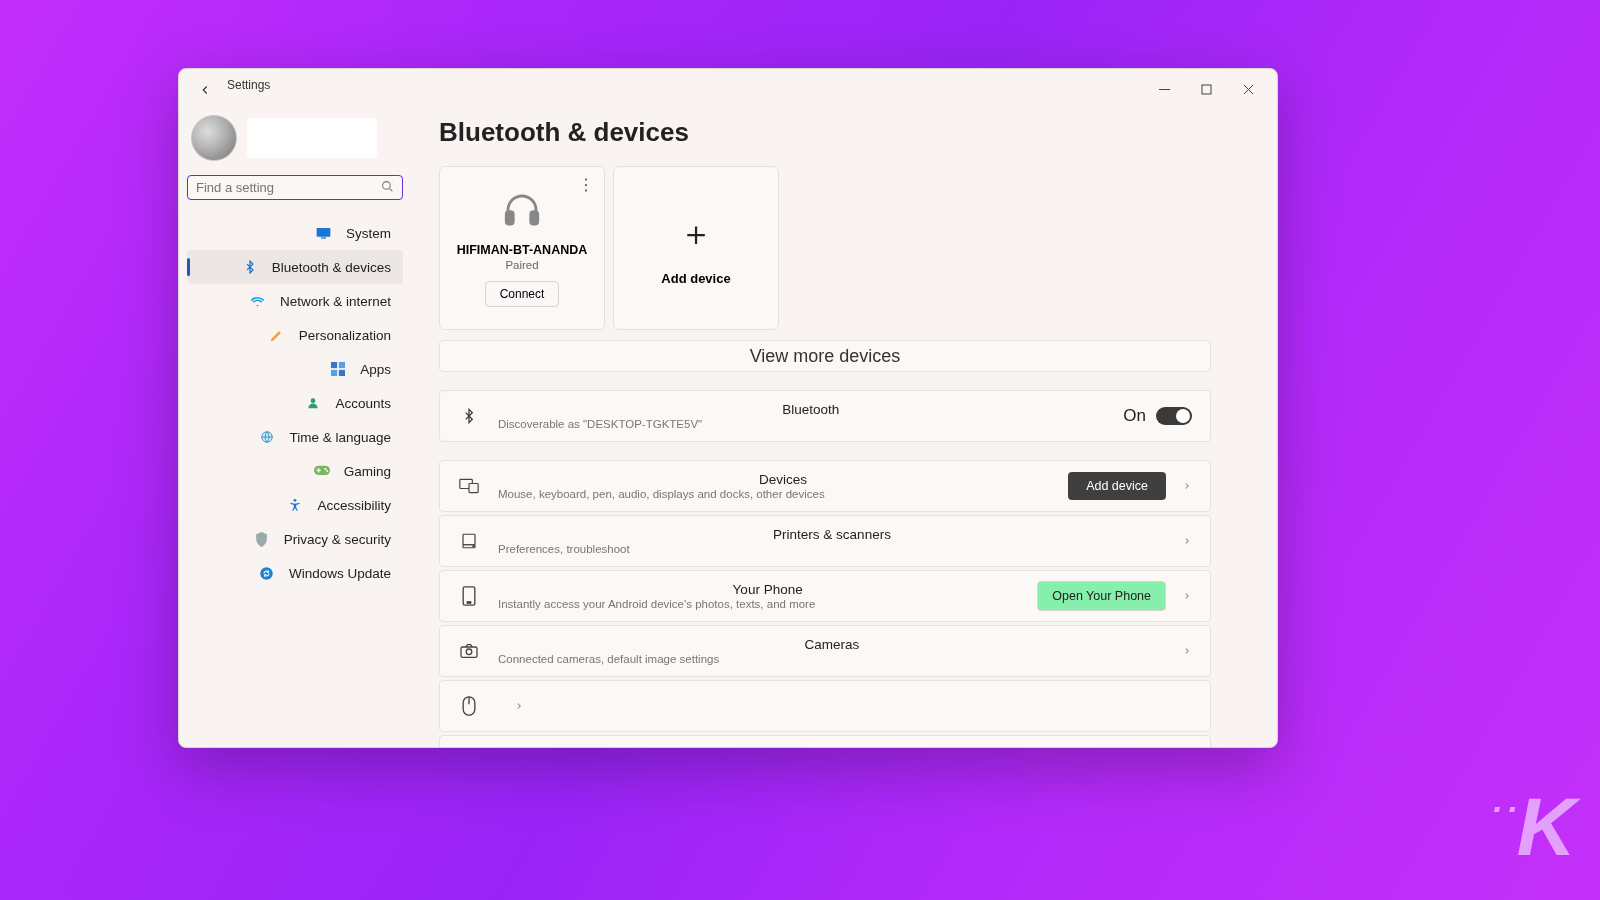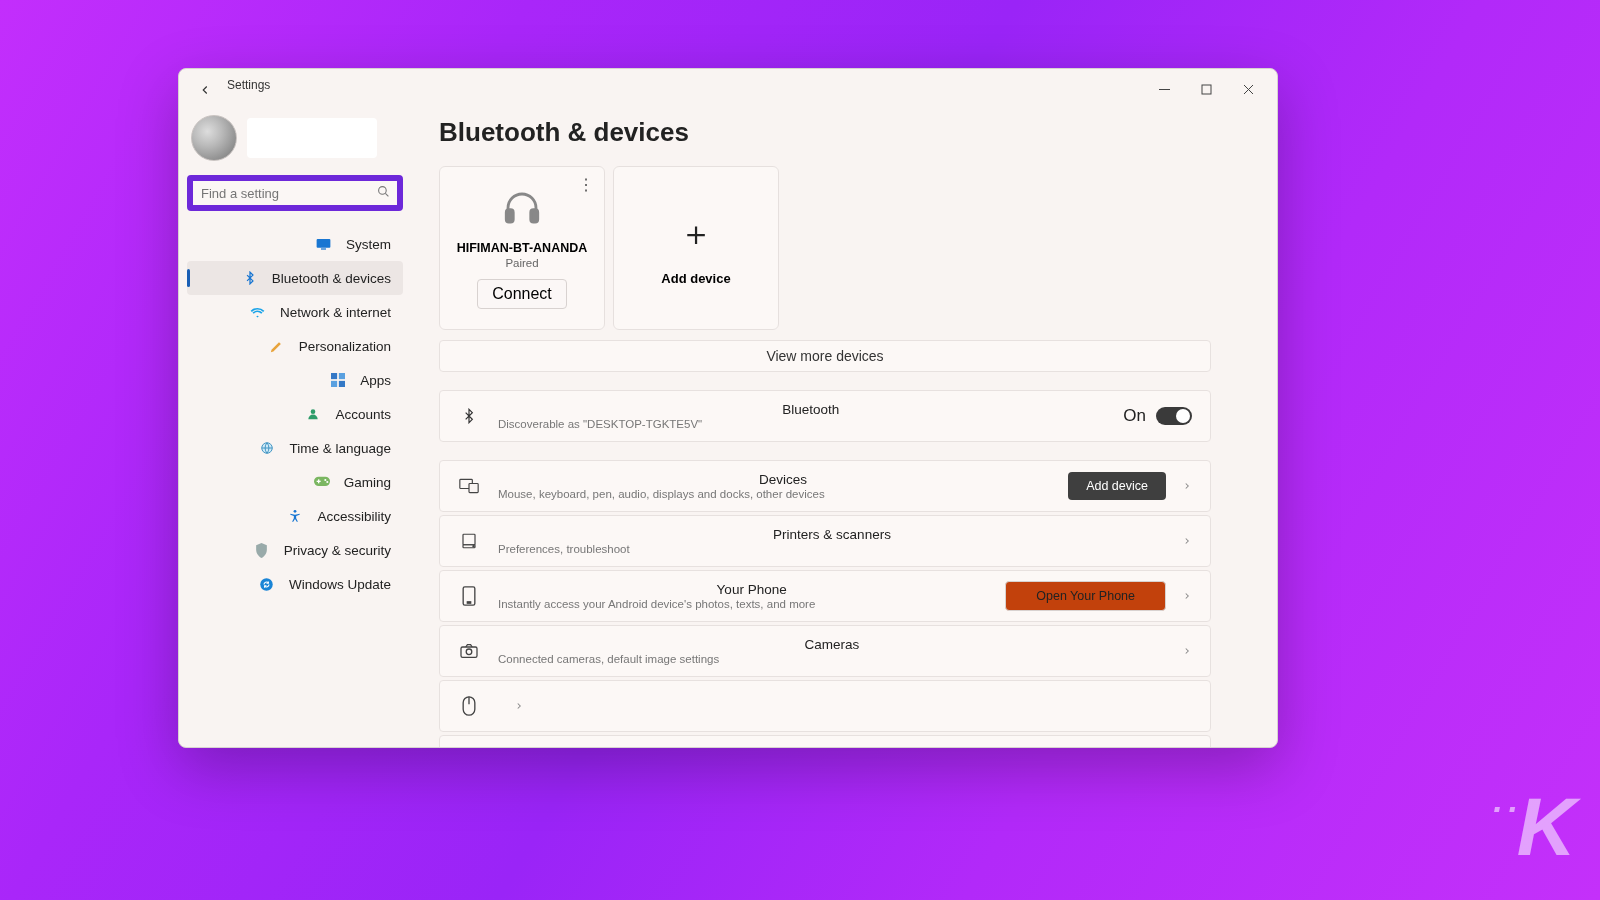--- a/index.html
+++ b/index.html
@@ -34,21 +34,21 @@
   
   .sidebar { width:232px; padding:6px 8px 8px 8px; display:flex; flex-direction:column; gap:6px;}
   .profile { display:flex; align-items:center; gap:10px; padding:0 4px 4px 4px;}
   .avatar {
     width:46px;height:46px;border-radius:50%;
     background: radial-gradient(circle at 35% 35%, #ddd 0%, #bbb 35%, #888 80%);
     border:1px solid #c9c3c1;
   }
   .profile-text{ width:130px;height:40px;background:#fff;border-radius:4px;}
   .search {
-    margin-top:4px; height:36px; border:6px solid #6d28d9; border-radius:4px;
+    margin-top:4px; height:25px; border:1px solid #6d28d9; border-radius:4px;
     background:#fbf7f5; display:flex; align-items:center; padding:0 8px;
   }
   .search input{
     flex:1; border:none; background:transparent; outline:none; font-size:13px; color:#666;
   }
   .search-icon{ color:#777; font-size:13px;}
   .nav { margin-top:10px; display:flex; flex-direction:column;}
   .nav-item{
     height:34px; display:flex; align-items:center; gap:14px; padding:0 12px;
     border-radius:4px; cursor:pointer; font-size:13.5px; color:#222;
@@ -66,29 +66,29 @@
   .page-title{ font-size:26px; font-weight:600; color:#222; margin:8px 0 18px 0;}
   .cards{ display:flex; gap:8px; margin-bottom:10px;}
   .card{
     width:166px; height:164px; background:#fcf8f6; border:1px solid #e6e0de; border-radius:6px;
     display:flex; flex-direction:column; align-items:center; justify-content:center; position:relative;
   }
   .card .more{ position:absolute; top:8px; right:10px; color:#555; cursor:pointer; font-size:16px;}
   .card .dev-name{ font-size:12.5px; font-weight:600; margin-top:8px;}
   .card .dev-status{ font-size:11.5px; color:#666; margin-top:2px;}
   .connect-btn{
-    margin-top:10px; font-size:16px; padding:5px 14px; background:#fbf7f6;
+    margin-top:10px; font-size:12px; padding:5px 14px; background:#fbf7f6;
     border:1px solid #d8d2d0; border-radius:4px; cursor:pointer;
   }
   .add-card .plus{ font-size:34px; color:#222; font-weight:300;}
   .add-card .label{ font-size:13px; font-weight:600; margin-top:14px;}
   .view-more{
     background:#fcf8f6; border:1px solid #e7e1df; border-radius:4px;
     height:32px; display:flex; align-items:center; justify-content:center;
-    font-size:14px; color:#333; cursor:pointer; width:772px;
+    font-size:18px; color:#333; cursor:pointer; width:772px;
   }
   .panel{
     width:772px;
     background:#fcf8f6; border:1px solid #e7e1df; border-radius:4px;
     min-height:52px; padding:10px 18px; display:flex; align-items:center;
   }
   .panel + .panel { margin-top:3px; }
   .group-gap { height:18px; }
   .row-icon{ width:22px; margin-right:18px; color:#444; display:flex;align-items:center;justify-content:center;}
   .row-text{ flex:1;}
@@ -101,22 +101,22 @@
   }
   .toggle .knob{
     width:14px;height:14px;border-radius:50%;background:#fff;position:absolute;top:2px;right:2px;
   }
   .chev{ color:#888; margin-left:16px; font-size:14px;}
   .pill-btn{
     background:#3f3f3f; color:#fff; border:none; font-size:12.5px;
     padding:7px 18px; border-radius:4px; cursor:pointer;
   }
   .outline-btn{
-    background:#c2410c; color:#222; border:1px solid #d8d2d0; font-size:12.5px;
-    padding:7px 30px; border-radius:4px; cursor:pointer;
+    background:#86efac; color:#222; border:1px solid #d8d2d0; font-size:12.5px;
+    padding:7px 14px; border-radius:4px; cursor:pointer;
   }
   
   .watermark{
     position:absolute; right:28px; bottom:26px; color:rgba(255,255,255,.55);
     font-weight:900; font-style:italic; font-size:82px; letter-spacing:-4px;
     font-family: Arial Black, Arial, sans-serif;
   }
   .watermark .dots{ font-size:34px; letter-spacing:6px; position:relative; top:-34px; left:6px;}
   
   .main::-webkit-scrollbar{ width:6px;}

